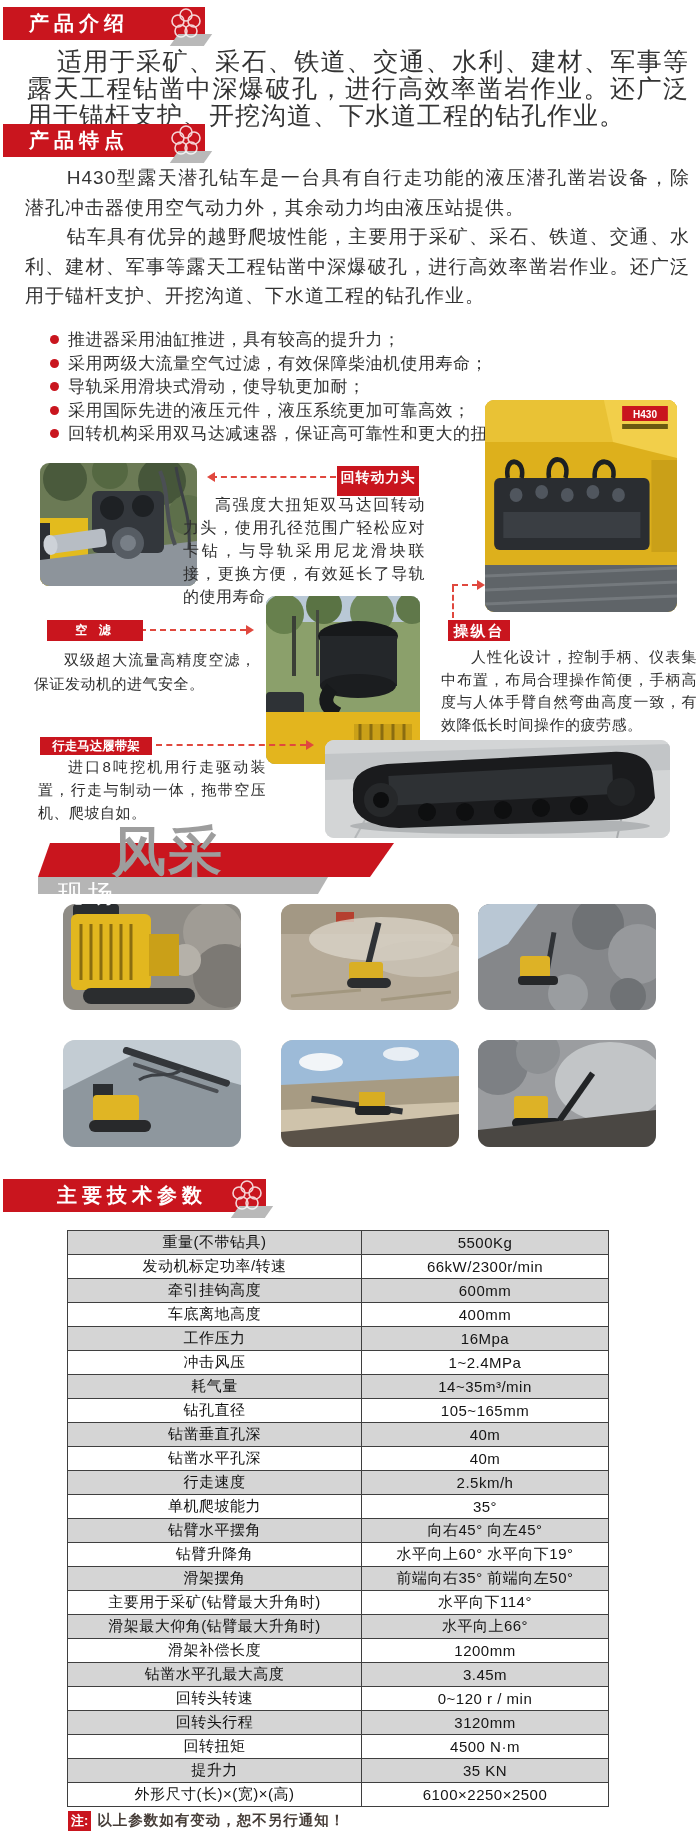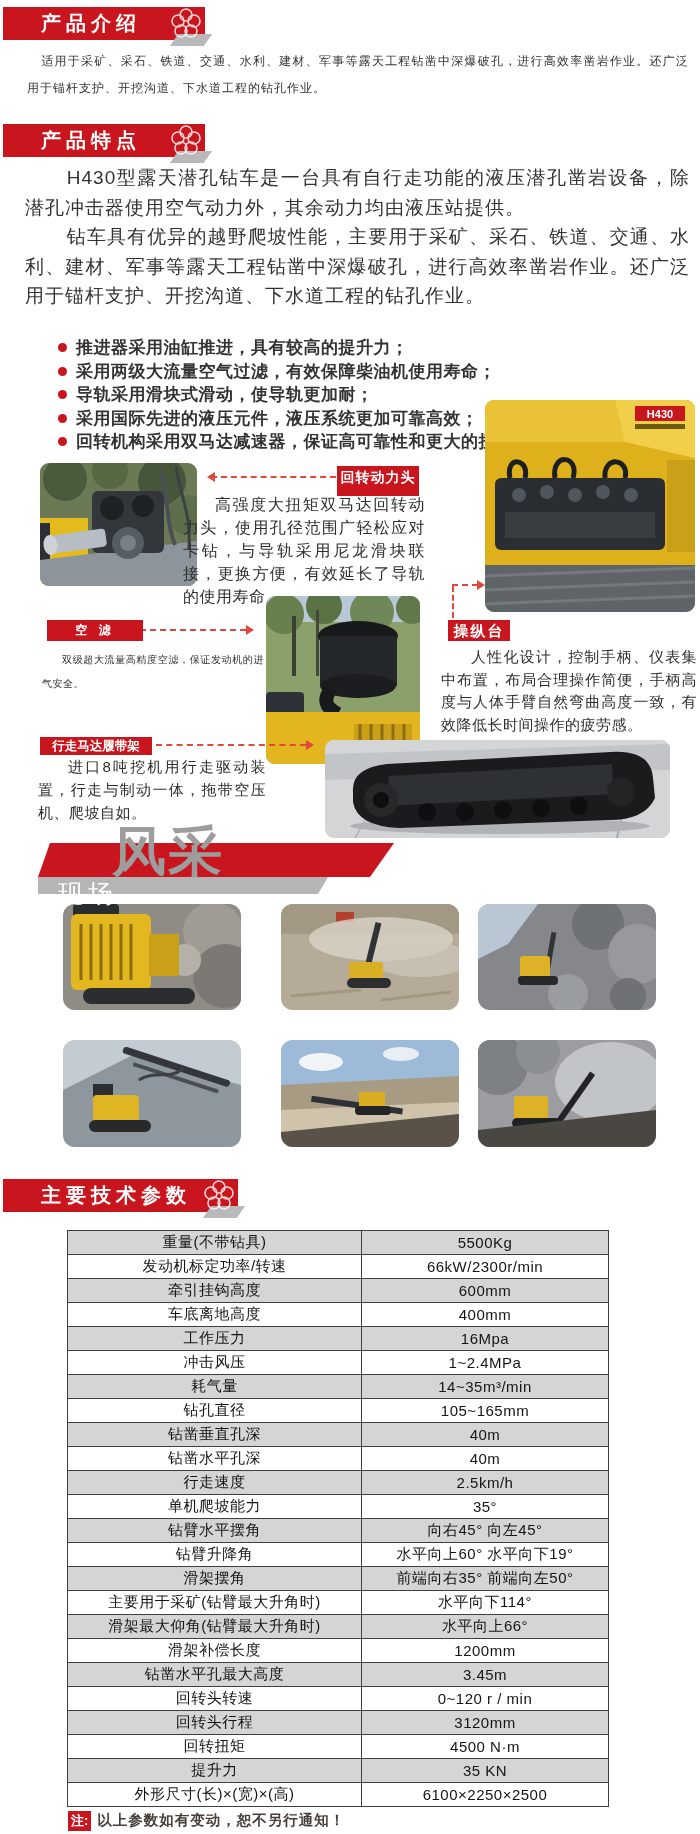--- a/index.html
+++ b/index.html
@@ -4,31 +4,31 @@
 <style>
   html,body{margin:0;padding:0;background:#fff;}
   #page{position:relative;width:700px;height:1834px;background:#ffffff;overflow:hidden;
         font-family:"Liberation Sans","DejaVu Sans",sans-serif;color:#2e2e2e;}
 
   
   .banner{position:absolute;height:33px;background:#c9151e;z-index:2;}
   .banner::after{content:"";position:absolute;right:-3px;bottom:-6px;width:34px;height:12px;
                  background:#b9b9b9;transform:skewX(-35deg);z-index:-1;}
   .banner-title{display:block;color:#ffffff;font-size:20px;font-weight:bold;
-                letter-spacing:5px;line-height:33px;padding-left:26px;white-space:nowrap;margin-left:12px;}
+                letter-spacing:5px;line-height:33px;padding-left:26px;white-space:nowrap;}
   .flower{position:absolute;right:3px;top:0px;width:31px;height:33px;opacity:.9;}
 
   
   .para{position:absolute;text-align:justify;color:#333;}
-  .p-intro{left:27px;top:48px;width:662px;font-size:12px;line-height:27px;letter-spacing:1px;text-indent:1.2em;}
+  .p-intro{left:27px;top:48px;width:662px;font-size:25px;line-height:27px;letter-spacing:1px;text-indent:1.2em;}
   .p-feat{left:25px;top:163px;width:665px;font-size:19px;line-height:29.5px;letter-spacing:1px;}
   .p-feat p{margin:0;text-indent:2.2em;}
 
   
-  .bullets{position:absolute;left:50px;top:328px;margin:8px;padding:0;list-style:none;font-weight:bold;}
+  .bullets{position:absolute;left:50px;top:328px;margin:0;padding:0;list-style:none;}
   .bullets li{position:relative;padding-left:18px;font-size:17px;line-height:23.5px;color:#333;letter-spacing:0.5px;}
   .dot{position:absolute;left:0;top:7px;width:9px;height:9px;border-radius:50%;background:#c9151e;}
 
   
   .photo{position:absolute;border-radius:9px;overflow:hidden;background:#ddd;}
   .photo svg{display:block;width:100%;height:100%;}
   .clabel{position:absolute;background:#c9151e;color:#fff;font-weight:bold;text-align:center;z-index:3;white-space:nowrap;}
   .ctext{position:absolute;color:#2f2f2f;text-align:justify;text-indent:2em;letter-spacing:0.5px;}
   .dash-h{position:absolute;border-top:2px dashed #e0483e;}
   .dash-v{position:absolute;border-left:2px dashed #e0483e;}
@@ -124,21 +124,21 @@
         <ellipse cx="10" cy="75" rx="7" ry="10" fill="#cdd2d8"></ellipse>
       </g>
     </svg>
   </div>
 
   <span class="ah ah-l" style="left:202px;top:472px;"></span>
   <div class="dash-h" style="left:211px;top:476px;width:125px;"></div>
   <div class="clabel" style="left:337px;top:466px;width:82px;height:30px;font-size:14px;line-height:23px;letter-spacing:1px;">回转动力头</div>
   <div class="ctext" style="left:183px;top:493px;width:242px;font-size:16px;line-height:23px;">高强度大扭矩双马达回转动力头，使用孔径范围广轻松应对卡钻，与导轨采用尼龙滑块联接，更换方便，有效延长了导轨的使用寿命。</div>
 
-  <div class="photo" style="left:485px;top:400px;width:210px;height:212px;">
+  <div class="photo" style="left:485px;top:400px;width:192px;height:212px;">
     <svg viewBox="0 0 210 212" preserveAspectRatio="none">
       <rect width="210" height="212" fill="#ddb01c"></rect>
       <rect width="210" height="42" fill="#e9c235"></rect>
       <polygon points="130,0 210,0 210,58 140,42" fill="#f2cf4a"></polygon>
       <rect x="150" y="6" width="50" height="15" fill="#c9151e"></rect>
       <text x="175" y="18" text-anchor="middle" font-size="11" font-weight="bold" fill="#ffffff">H430</text>
       <rect x="150" y="24" width="50" height="5" fill="#6b5a10"></rect>
       <rect x="10" y="78" width="170" height="72" rx="6" fill="#2a2d31"></rect>
       <circle cx="34" cy="95" r="7" fill="#50565e"></circle>
         <circle cx="62" cy="92" r="7" fill="#50565e"></circle>
@@ -178,21 +178,21 @@
       <rect x="0" y="96" width="38" height="58" rx="4" fill="#2e3236"></rect>
       <rect x="0" y="116" width="154" height="52" fill="#e3b51e"></rect>
       <rect x="88" y="128" width="58" height="32" fill="#caa018"></rect>
       <path d="M94 128 V160 M105 128 V160 M116 128 V160 M127 128 V160 M138 128 V160" stroke="#8a6d10" stroke-width="3"></path>
     </svg>
   </div>
 
   <div class="clabel" style="left:47px;top:620px;width:96px;height:21px;font-size:12px;line-height:21px;letter-spacing:4px;">空 滤</div>
   <div class="dash-h" style="left:130px;top:629px;width:116px;"></div>
   <span class="ah ah-r" style="left:246px;top:625px;"></span>
-  <div class="ctext" style="left:42px;top:648px;width:222px;font-size:10px;line-height:24px;">双级超大流量高精度空滤，保证发动机的进气安全。</div>
+  <div class="ctext" style="left:34px;top:648px;width:222px;font-size:15px;line-height:24px;">双级超大流量高精度空滤，保证发动机的进气安全。</div>
 
   <div class="photo" style="left:325px;top:740px;width:345px;height:98px;">
     <svg viewBox="0 0 345 98" preserveAspectRatio="none">
       <rect width="345" height="98" fill="#d3d5d6"></rect>
       <polygon points="0,14 345,4 345,30 0,40" fill="#c2c5c7"></polygon>
       <path d="M240 30 L300 62 L292 98" stroke="#a8abad" stroke-width="2" fill="none"></path>
       <path d="M60 44 L30 98" stroke="#b4b7b9" stroke-width="2" fill="none"></path>
       <ellipse cx="175" cy="86" rx="150" ry="8" fill="#b0b3b5"></ellipse>
       <path d="M28 52 Q26 28 62 24 L286 12 Q326 10 328 38 L330 58 Q320 80 284 80 L74 88 Q32 86 28 62 Z" fill="#1a1b1d"></path>
       <rect x="64" y="30" width="224" height="30" fill="#2e3134" transform="rotate(-3 176 45)"></rect>
@@ -287,21 +287,21 @@
       <circle cx="20" cy="25" r="30" fill="#7d8084"></circle>
         <circle cx="60" cy="12" r="22" fill="#8c8f92"></circle>
       <ellipse cx="132" cy="42" rx="55" ry="40" fill="#c9ccce" opacity="0.85"></ellipse>
       <rect x="95" y="28" width="6" height="58" fill="#222426" transform="rotate(35 98 57)"></rect>
       <rect x="36" y="56" width="34" height="24" rx="3" fill="#ddb226"></rect>
       <rect x="34" y="78" width="48" height="10" rx="5" fill="#1f2123"></rect>
       <polygon points="0,90 178,70 178,107 0,107" fill="#4a4743"></polygon>
     </svg>
   </div>
 
-  <div class="banner" style="left:3px;top:1179px;width:235px;">
+  <div class="banner" style="left:3px;top:1179px;width:235px;padding-left:28px;">
     <span class="banner-title">主要技术参数</span>
     <svg class="flower" viewBox="0 0 31 33">
       <g stroke="#ffffff" stroke-width="1.6" fill="none" opacity="0.9">
         <circle cx="15" cy="8" r="6"></circle>
           <circle cx="23" cy="14" r="6"></circle>
           <circle cx="20" cy="24" r="6"></circle>
         <circle cx="10" cy="24" r="6"></circle>
           <circle cx="7" cy="14" r="6"></circle>
       </g>
     </svg>

